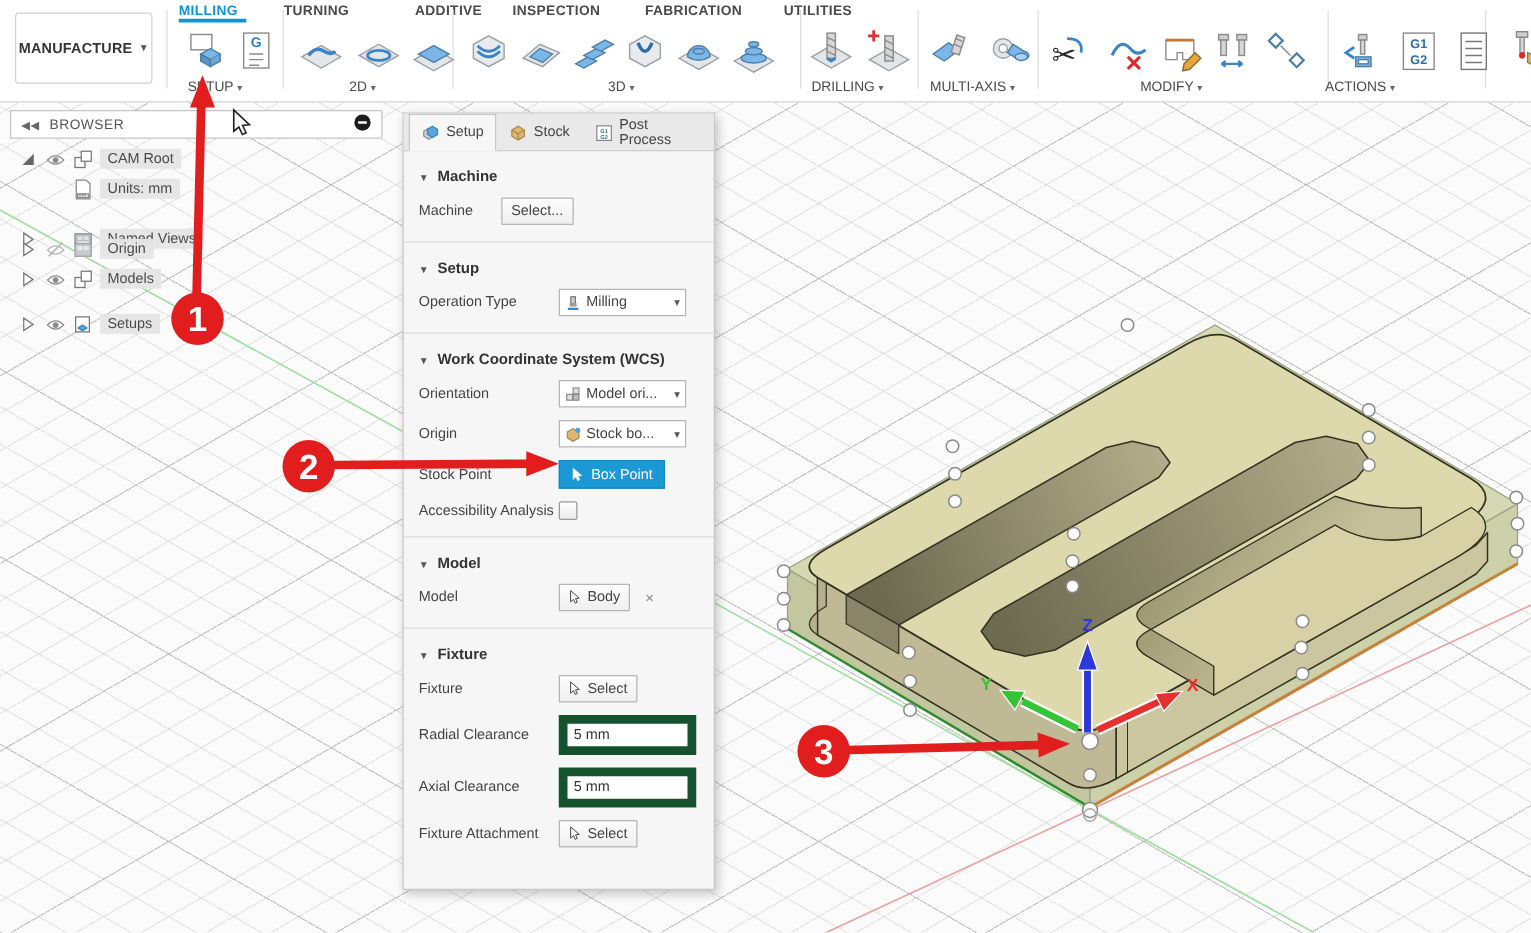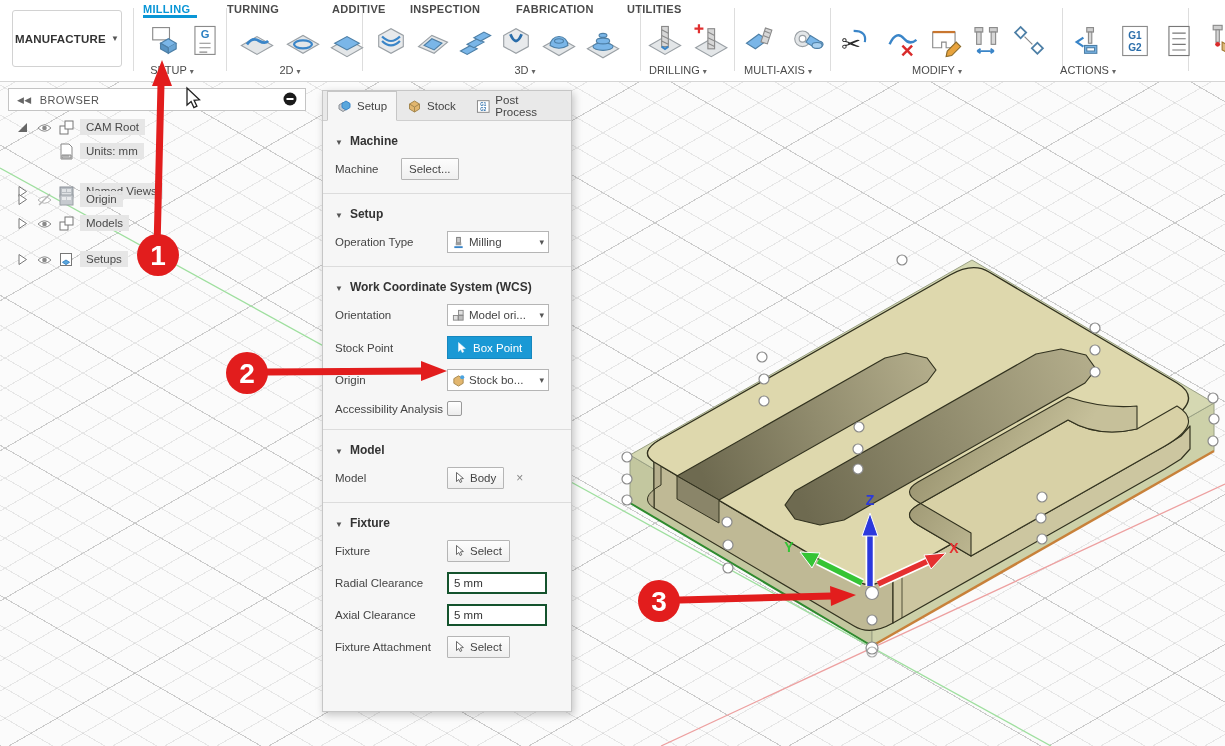--- a/index.html
+++ b/index.html
@@ -53,21 +53,21 @@
   .sep{height:1px;background:#dcdcdc;margin:13px -12px 0}
   .btn{border:1px solid #b5b5b5;background:linear-gradient(#fdfdfd,#efefef);height:20px;padding:0 7px;display:inline-flex;align-items:center;gap:4px;color:#444;border-radius:1px}
   .btn svg{width:11px;height:12px}
   .drop{width:92px;height:20px;border:1px solid #b5b5b5;background:#fff;display:flex;align-items:center;gap:4px;padding:0 4px}
   .drop svg{width:13px;height:13px;flex:none}
   .drop .dv{white-space:nowrap;overflow:hidden}
   .drop::after{content:"▾";margin-left:auto;color:#555;font-size:9px}
   .bluebtn{background:#1a99d5;border:1px solid #1687be;color:#fff;height:21px;padding:0 9px;display:inline-flex;align-items:center;gap:5px}
   .bluebtn svg{width:11px;height:12px}
   .checkbox{width:13px;height:13px;border:1px solid #999;border-radius:2px;background:linear-gradient(#fff,#ececec)}
-  .tinput{width:86px;height:18px;border:2px solid #14532d;background:#fff;display:flex;align-items:center;padding:0 5px;color:#333}
+  .tinput{width:86px;height:18px;border:7px solid #14532d;background:#fff;display:flex;align-items:center;padding:0 5px;color:#333}
   .xclose{margin-left:12px;color:#888;font-size:12px}
   .dfoot{position:absolute;left:0;bottom:0;width:100%;height:28px;background:#f3f3f3;border-top:1px solid #d9d9d9;display:flex;align-items:center}
   .okbtn,.cancelbtn{height:17px;border:1px solid #b0b0b0;background:#e9e9e9;display:flex;align-items:center;justify-content:center;font-size:11.5px;border-radius:1px}
   .okbtn{width:46px;margin-left:auto;color:#9a9a9a}
   .cancelbtn{width:60px;margin:0 10px 0 9px;color:#4e4e4e}
   .infoc{margin-left:12px}
   svg text{font-family:"Liberation Sans",sans-serif}
   .vp{position:absolute;left:0;top:0;z-index:1;pointer-events:none}
   .anno{position:absolute;left:0;top:0;z-index:30;pointer-events:none}
 </style>
@@ -243,21 +243,21 @@
     <path d="M3 22 L17 14 L31 22 L17 30Z" fill="#e3e6e8" stroke="#9aa0a5"></path>
     <path d="M9 21 a8 8 0 0 1 16 0 q-8 5 -16 0Z" fill="#7ab6e8" stroke="#4d7fa6"></path>
     <ellipse cx="17" cy="17" rx="4" ry="2" fill="none" stroke="#4d7fa6"></ellipse>
       </svg></div>
   <div class="ticon" style="left:584px"><svg viewBox="0 0 34 34">
     <path d="M3 24 L17 16 L31 24 L17 32Z" fill="#e3e6e8" stroke="#9aa0a5"></path>
     <ellipse cx="17" cy="22" rx="9" ry="3.4" fill="#7ab6e8" stroke="#4d7fa6"></ellipse>
     <ellipse cx="17" cy="17" rx="6" ry="2.6" fill="#7ab6e8" stroke="#4d7fa6"></ellipse>
     <ellipse cx="17" cy="12" rx="3.5" ry="1.8" fill="#7ab6e8" stroke="#4d7fa6"></ellipse>
       </svg></div>
-  <div class="glabel" style="left:525px">3D</div>
+  <div class="glabel" style="left:497px">3D</div>
 
   <div class="ticon" style="left:646px"><svg viewBox="0 0 34 34">
     <path d="M3 21 L17 13 L31 21 L17 29Z" fill="#e3e6e8" stroke="#9aa0a5"></path>
     <rect x="14" y="4" width="6" height="18" fill="#d7d7d7" stroke="#8a8a8a"></rect>
     <path d="M14 7 l6 3 M14 12 l6 3 M14 17 l6 3" stroke="#8a8a8a"></path>
     <path d="M14 22 l3 2 3 -2" fill="none" stroke="#3a85c8" stroke-width="2"></path>
       </svg></div>
   <div class="ticon" style="left:690px"><svg viewBox="0 0 34 34">
     <path d="M5 23 L19 15 L33 23 L19 31Z" fill="#e3e6e8" stroke="#9aa0a5"></path>
     <rect x="16" y="6" width="6" height="18" fill="#d7d7d7" stroke="#8a8a8a"></rect>
@@ -481,36 +481,36 @@
       <span class="drop">
         <svg viewBox="0 0 14 14">
             <rect x="1.5" y="7" width="5" height="5" fill="#e0e0e0" stroke="#888"></rect>
             <rect x="7" y="1.5" width="5" height="5" fill="#e0e0e0" stroke="#888"></rect>
             <rect x="7" y="7" width="5" height="5" fill="#bdbdbd" stroke="#888"></rect>
           </svg>
         <span class="dv">Model ori...</span>
       </span>
     </div>
     <div class="drow">
-      <span class="dlabel">Stock Point</span>
-      <span class="bluebtn">
-        <svg viewBox="0 0 11 12">
-            <path d="M1.5 0.5 v9 l2.3 -2 1.4 3 1.6 -0.8 -1.4 -2.8 3 -0.4Z" fill="#fff" stroke="#dff1fb" stroke-width="0.6"></path>
-          </svg>
-        <span>Box Point</span>
-      </span>
-    </div>
-    <div class="drow">
       <span class="dlabel">Origin</span>
       <span class="drop">
         <svg viewBox="0 0 14 14">
             <path d="M2 5 l5 -3 5 3 v5 l-5 3 -5 -3Z" fill="#e2b66e" stroke="#a5874e"></path>
             <circle cx="11" cy="3.5" r="2.2" fill="#4aa3e0"></circle>
           </svg>
         <span class="dv">Stock bo...</span>
+      </span>
+    </div>
+    <div class="drow">
+      <span class="dlabel">Stock Point</span>
+      <span class="bluebtn">
+        <svg viewBox="0 0 11 12">
+            <path d="M1.5 0.5 v9 l2.3 -2 1.4 3 1.6 -0.8 -1.4 -2.8 3 -0.4Z" fill="#fff" stroke="#dff1fb" stroke-width="0.6"></path>
+          </svg>
+        <span>Box Point</span>
       </span>
     </div>
     <div class="drow">
       <span class="dlabel">Accessibility Analysis</span>
       <span class="checkbox"></span>
     </div>
     <div class="sep"></div>
 
     <div class="dsec">Model</div>
     <div class="drow">

